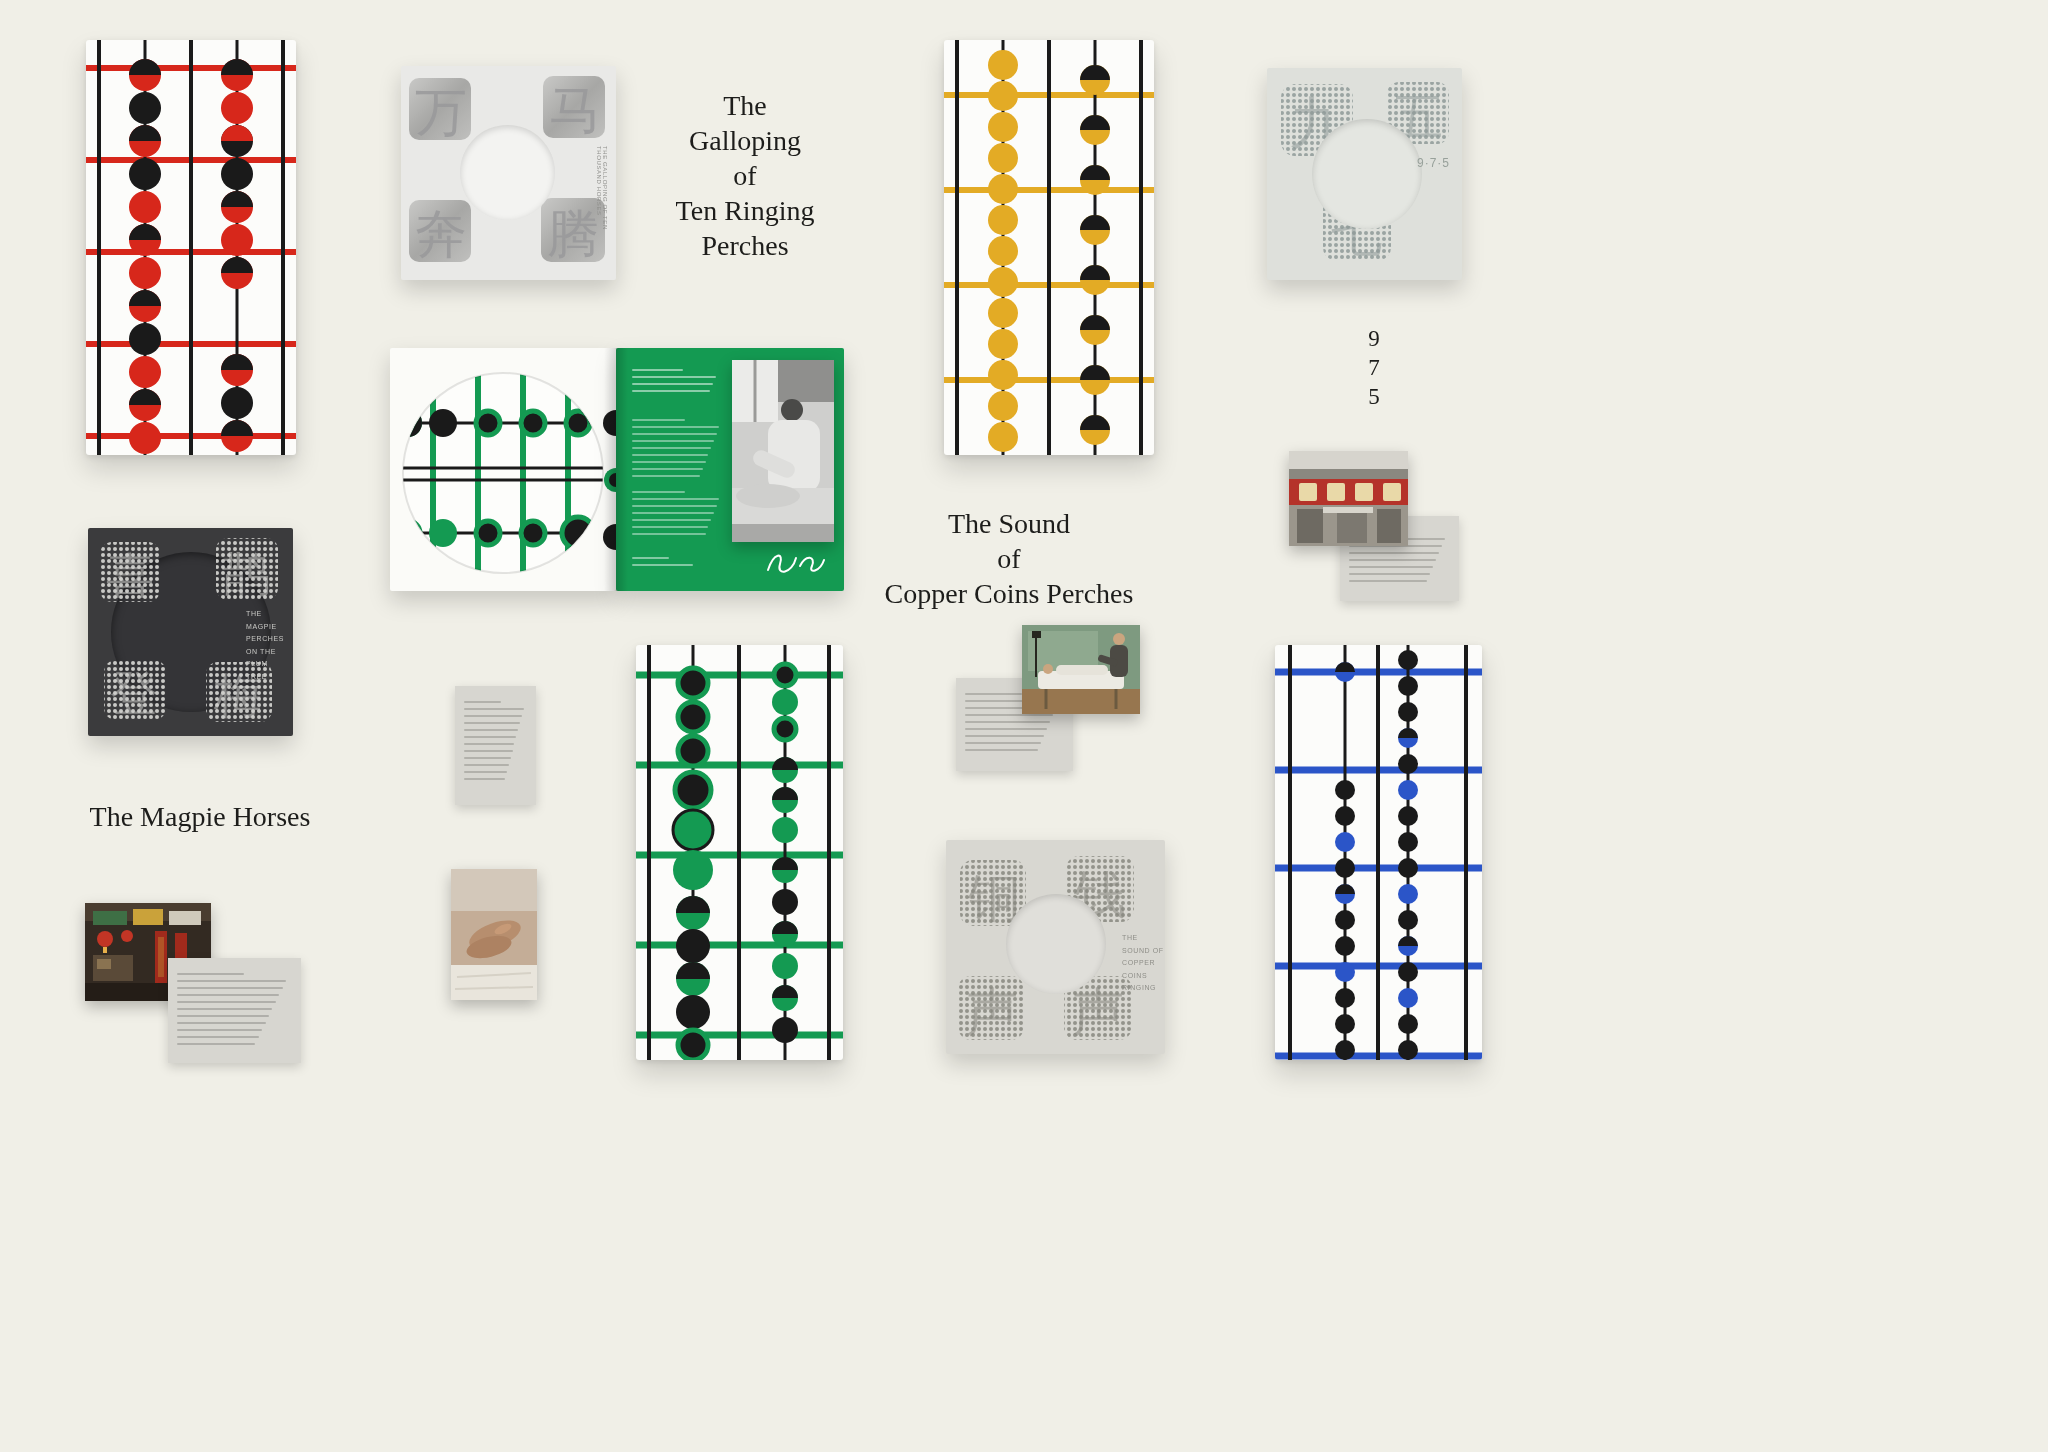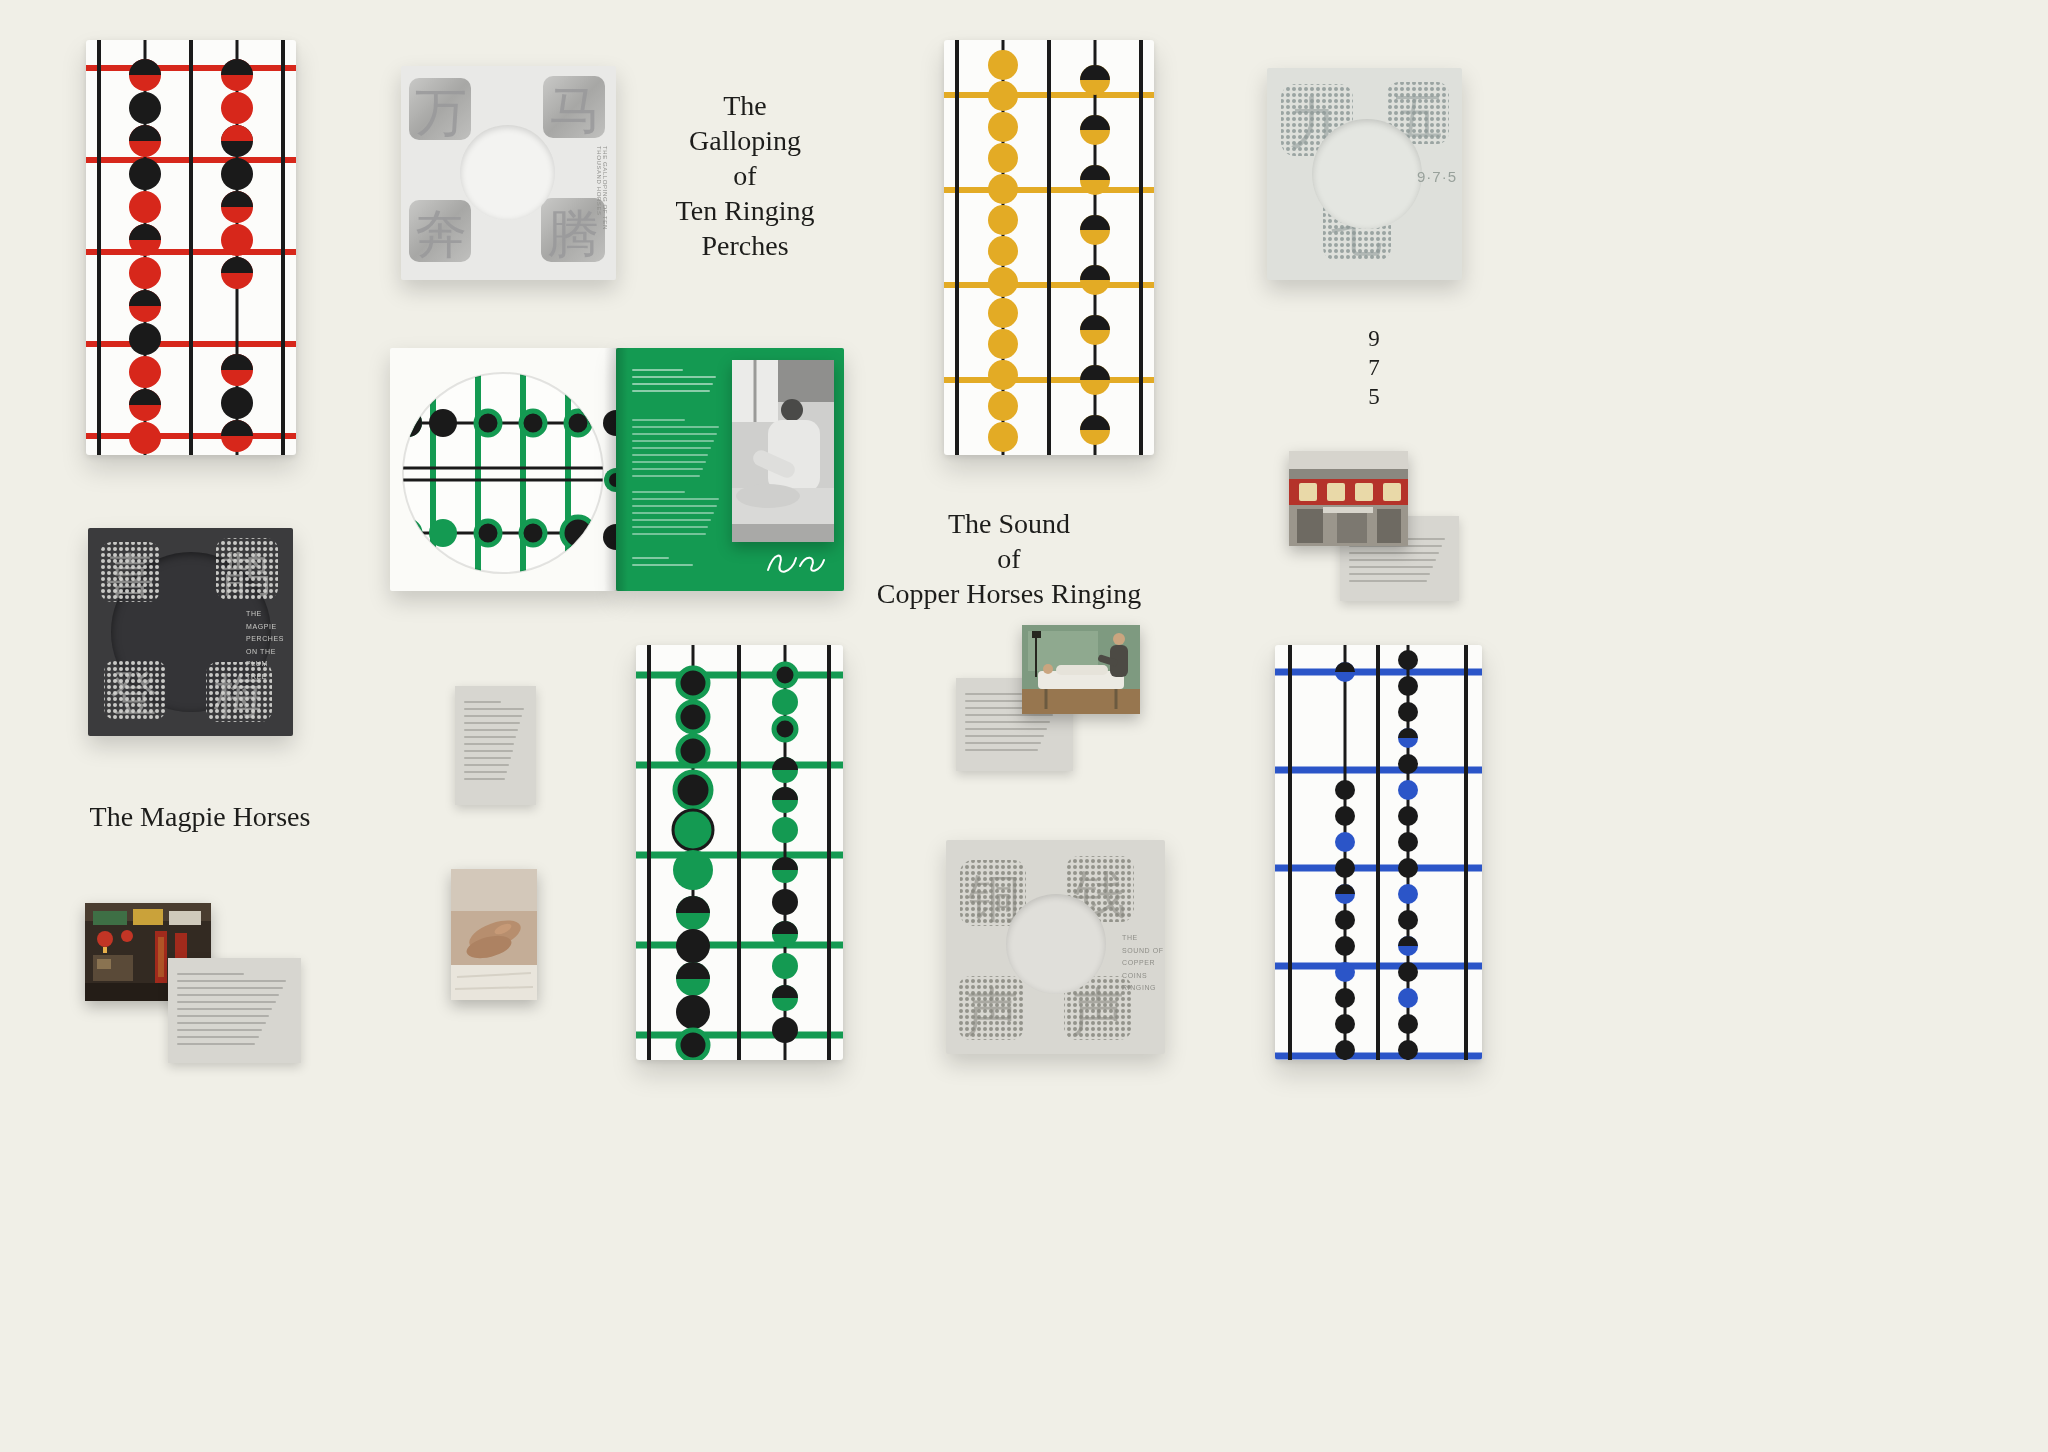--- a/index.html
+++ b/index.html
@@ -181,21 +181,21 @@
       <g>
         <rect x="120" y="14" width="62" height="62" rx="12" fill="url(#dotsA)"></rect>
         <text x="126" y="66" font-size="50" fill="#8e9997" opacity=".55">五</text>
       </g>
       <g>
         <rect x="56" y="130" width="68" height="62" rx="12" fill="url(#dotsA)"></rect>
         <text x="64" y="182" font-size="52" fill="#8e9997" opacity=".55">七</text>
       </g>
     </svg>
     <div class="die" style="left:45px;top:51px;width:110px;height:110px;background:#e4e6e1"></div>
-    <div class="sidetext" style="left:150px;top:100px;font-size:15px;color:#98a19b;letter-spacing:1px">9·7·5</div>
+    <div class="sidetext" style="left:150px;top:88px;font-size:12px;color:#98a19b;letter-spacing:1px">9·7·5</div>
   </div>
 
   <div class="abs numbers" style="left:1356px;top:324px;width:36px">
     <span>9</span>
     <span>7</span>
     <span>5</span>
   </div>
 
   <div class="abs card" style="left:1340px;top:516px;width:119px;height:85px;color:#93938d">
       <div class="tl" style="width: 58%;"></div>
@@ -306,21 +306,21 @@
       <ellipse cx="36" cy="136" rx="32" ry="12" fill="#cfcfcd"></ellipse>
       <rect y="164" width="102" height="18" fill="#a9a9a7"></rect>
     </svg>
     <svg class="abs" style="left:148px;top:198px" width="64" height="36">
       <path d="M4 24 C10 6 20 6 16 18 C12 30 28 28 32 12 M36 20 C42 8 52 10 48 20 C44 28 56 26 60 14" stroke="#ffffff" stroke-width="2" fill="none" stroke-linecap="round"></path>
     </svg>
   </div>
 
   <div class="abs heading" style="left:868px;top:506px;width:282px">
     <span><span>The Sound </span><span class="it">of</span></span>
-    <span>Copper Horses Ringing</span>
+    <span>Copper Coins Perches</span>
   </div>
 
   <div class="abs sleeve" style="left:88px;top:528px;width:205px;height:208px;background:#3b3b3d">
     <div class="die" style="left:23px;top:24px;width:160px;height:160px;background:#343437;box-shadow:inset 0 2px 8px rgba(0,0,0,.5)"></div>
     <svg class="abs" style="left:0;top:0" width="205" height="208">
       <g>
         <rect x="12" y="14" width="60" height="60" rx="12" fill="url(#dotsB)"></rect>
         <text x="18" y="64" font-size="48" fill="#d4d4d1" opacity=".5">喜</text>
       </g>
       <g>

